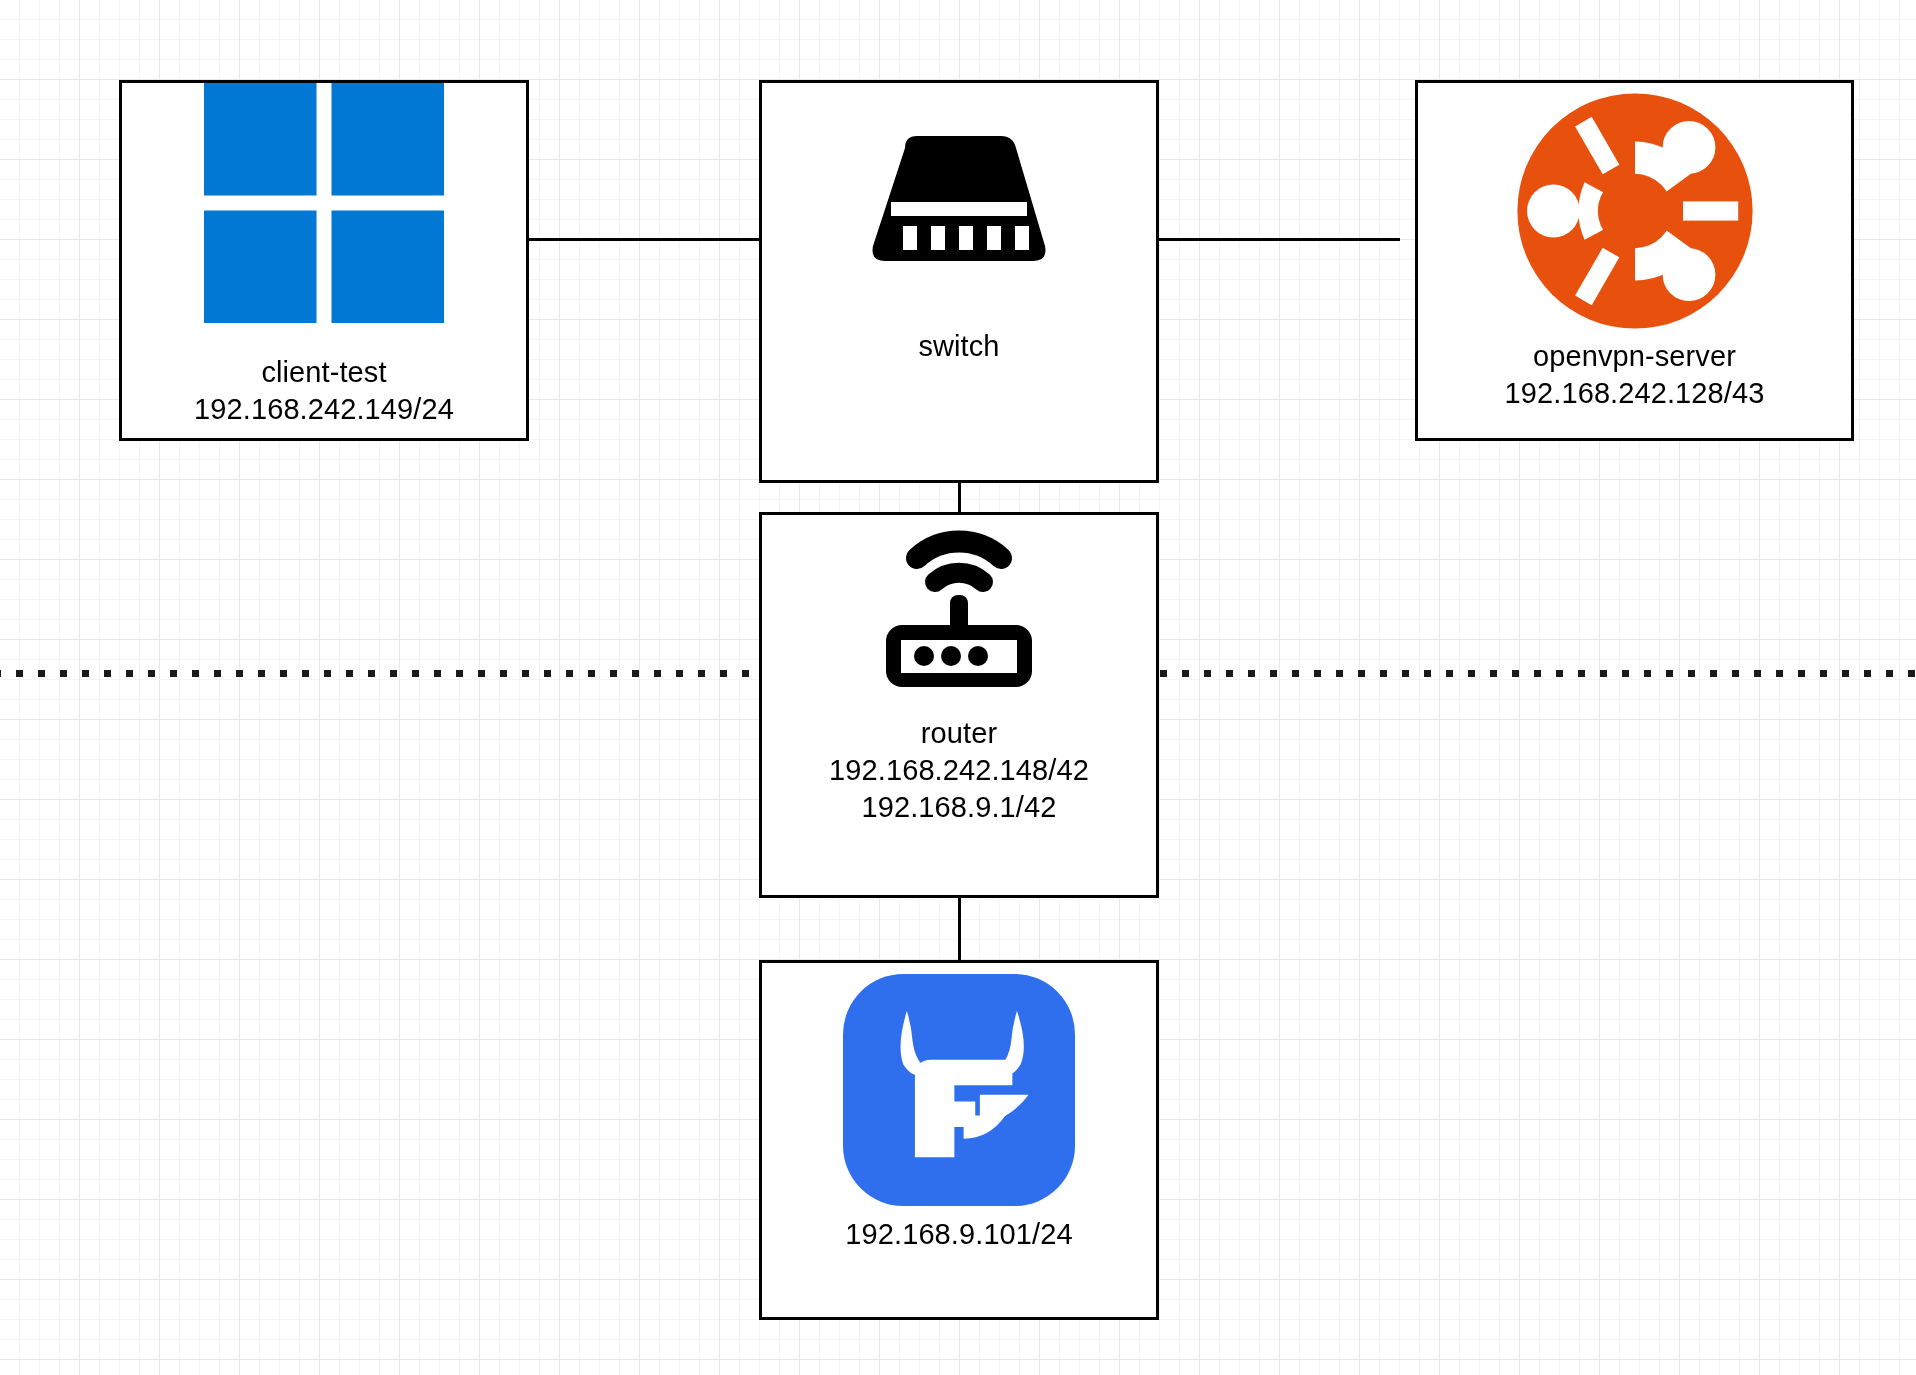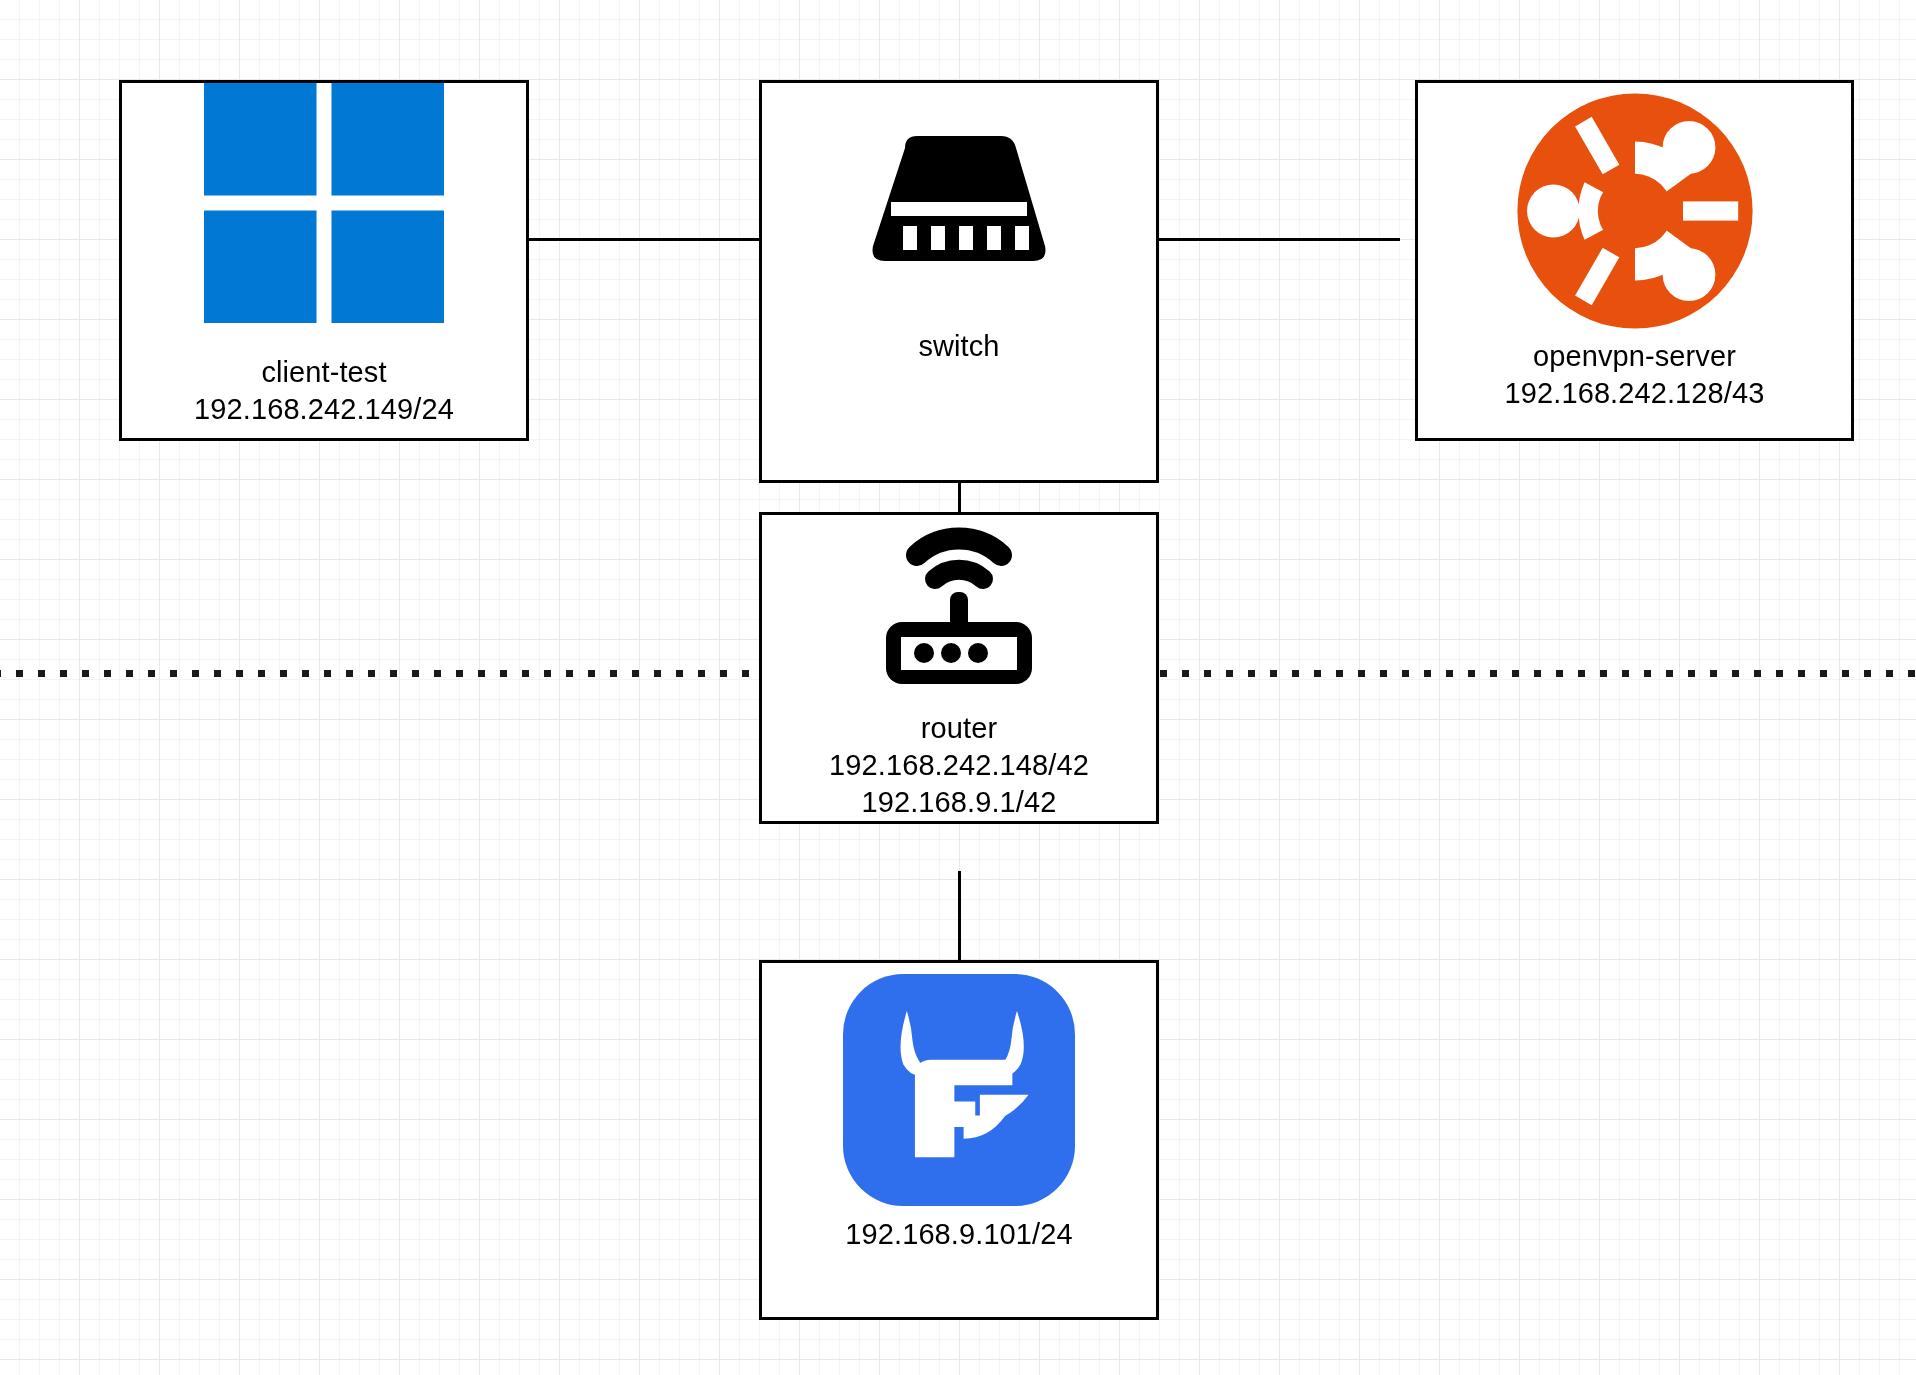--- a/index.html
+++ b/index.html
@@ -93,21 +93,21 @@
     left: 759px; top: 80px; width: 400px; height: 403px;
   }
   #node-switch .node-icon { height: 245px; align-items: center; }
 
   #node-openvpn-server {
     left: 1399px; top: 80px; width: 439px; height: 361px; margin-left: 16px;
   }
   #node-openvpn-server .node-icon { height: 255px; align-items: center; }
 
   #node-router {
-    left: 759px; top: 512px; width: 400px; height: 312px;
+    left: 759px; top: 512px; width: 400px; height: 386px;
   }
   #node-router .node-icon { height: 200px; align-items: center; }
 
   #node-server-test {
     left: 759px; top: 960px; width: 400px; height: 360px;
   }
   #node-server-test .node-icon { height: 253px; align-items: center; }
 </style>
 </head>
 <body>

